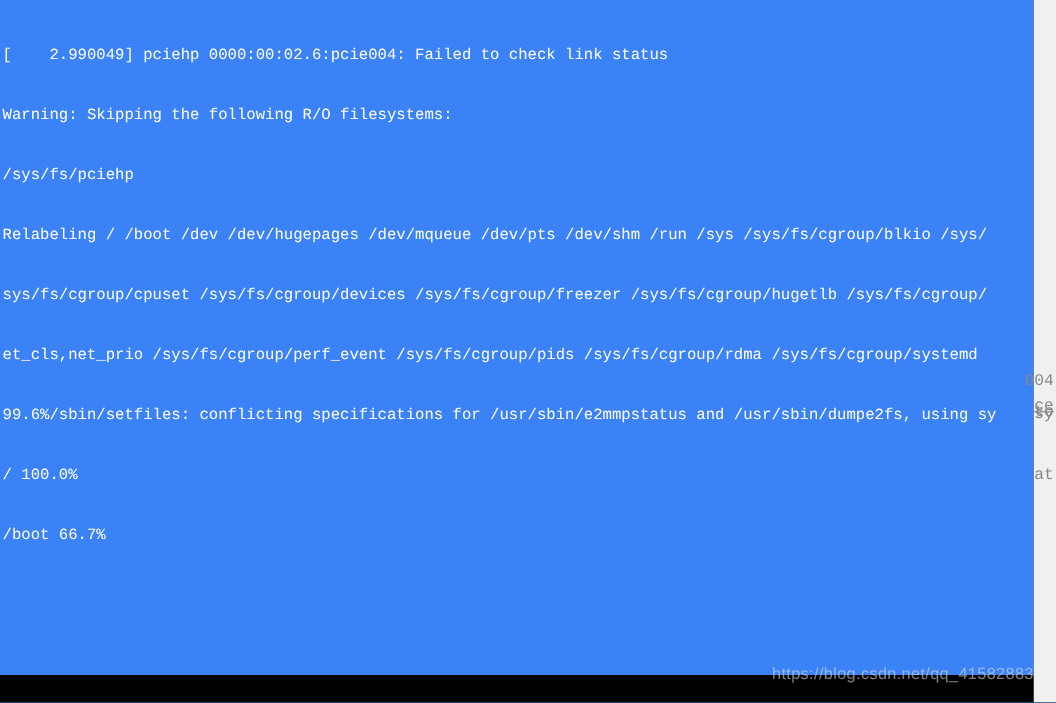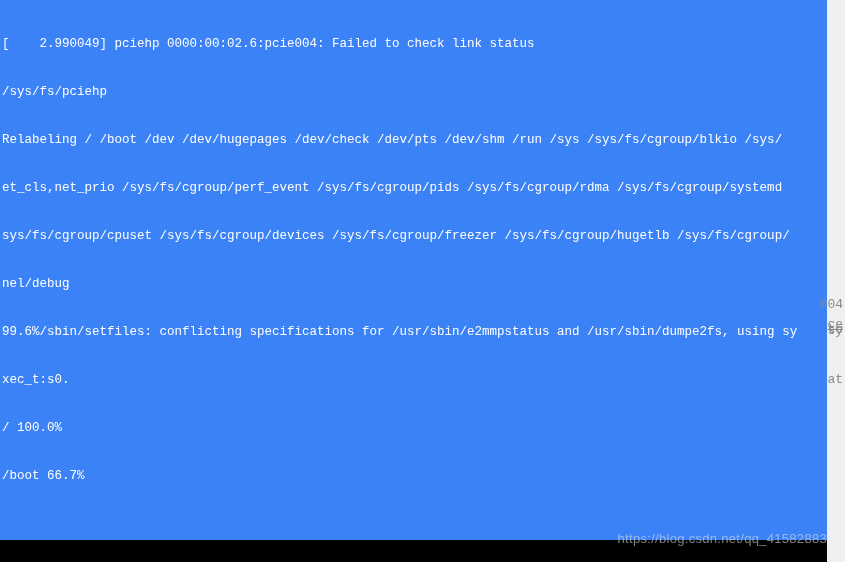--- a/index.html
+++ b/index.html
@@ -59,27 +59,26 @@
       font-size: 13px;
       letter-spacing: 0.3px;
       padding-left: 27px;
     }
   </style>
 </head>
 <body>
 
 <div class="terminal">
   <span class="line">[    2.990049] pciehp 0000:00:02.6:pcie004: Failed to check link status</span>
+  <span class="line">Warning: Skipping the following R/O filesystems:</span>
   <span class="line">/sys/fs/pciehp</span>
-  <span class="line">Relabeling / /boot /dev /dev/hugepages /dev/check /dev/pts /dev/shm /run /sys /sys/fs/cgroup/blkio /sys/</span>
+  <span class="line">Relabeling / /boot /dev /dev/hugepages /dev/mqueue /dev/pts /dev/shm /run /sys /sys/fs/cgroup/blkio /sys/</span>
+  <span class="line">sys/fs/cgroup/cpuset /sys/fs/cgroup/devices /sys/fs/cgroup/freezer /sys/fs/cgroup/hugetlb /sys/fs/cgroup/</span>
   <span class="line">et_cls,net_prio /sys/fs/cgroup/perf_event /sys/fs/cgroup/pids /sys/fs/cgroup/rdma /sys/fs/cgroup/systemd </span>
-  <span class="line">sys/fs/cgroup/cpuset /sys/fs/cgroup/devices /sys/fs/cgroup/freezer /sys/fs/cgroup/hugetlb /sys/fs/cgroup/</span>
-  <span class="line">nel/debug</span>
   <span class="line">99.6%/sbin/setfiles: conflicting specifications for /usr/sbin/e2mmpstatus and /usr/sbin/dumpe2fs, using sy</span>
-  <span class="line">xec_t:s0.</span>
   <span class="line">/ 100.0%</span>
   <span class="line">/boot 66.7%</span>
   
   
   
   
   
   
   
   

